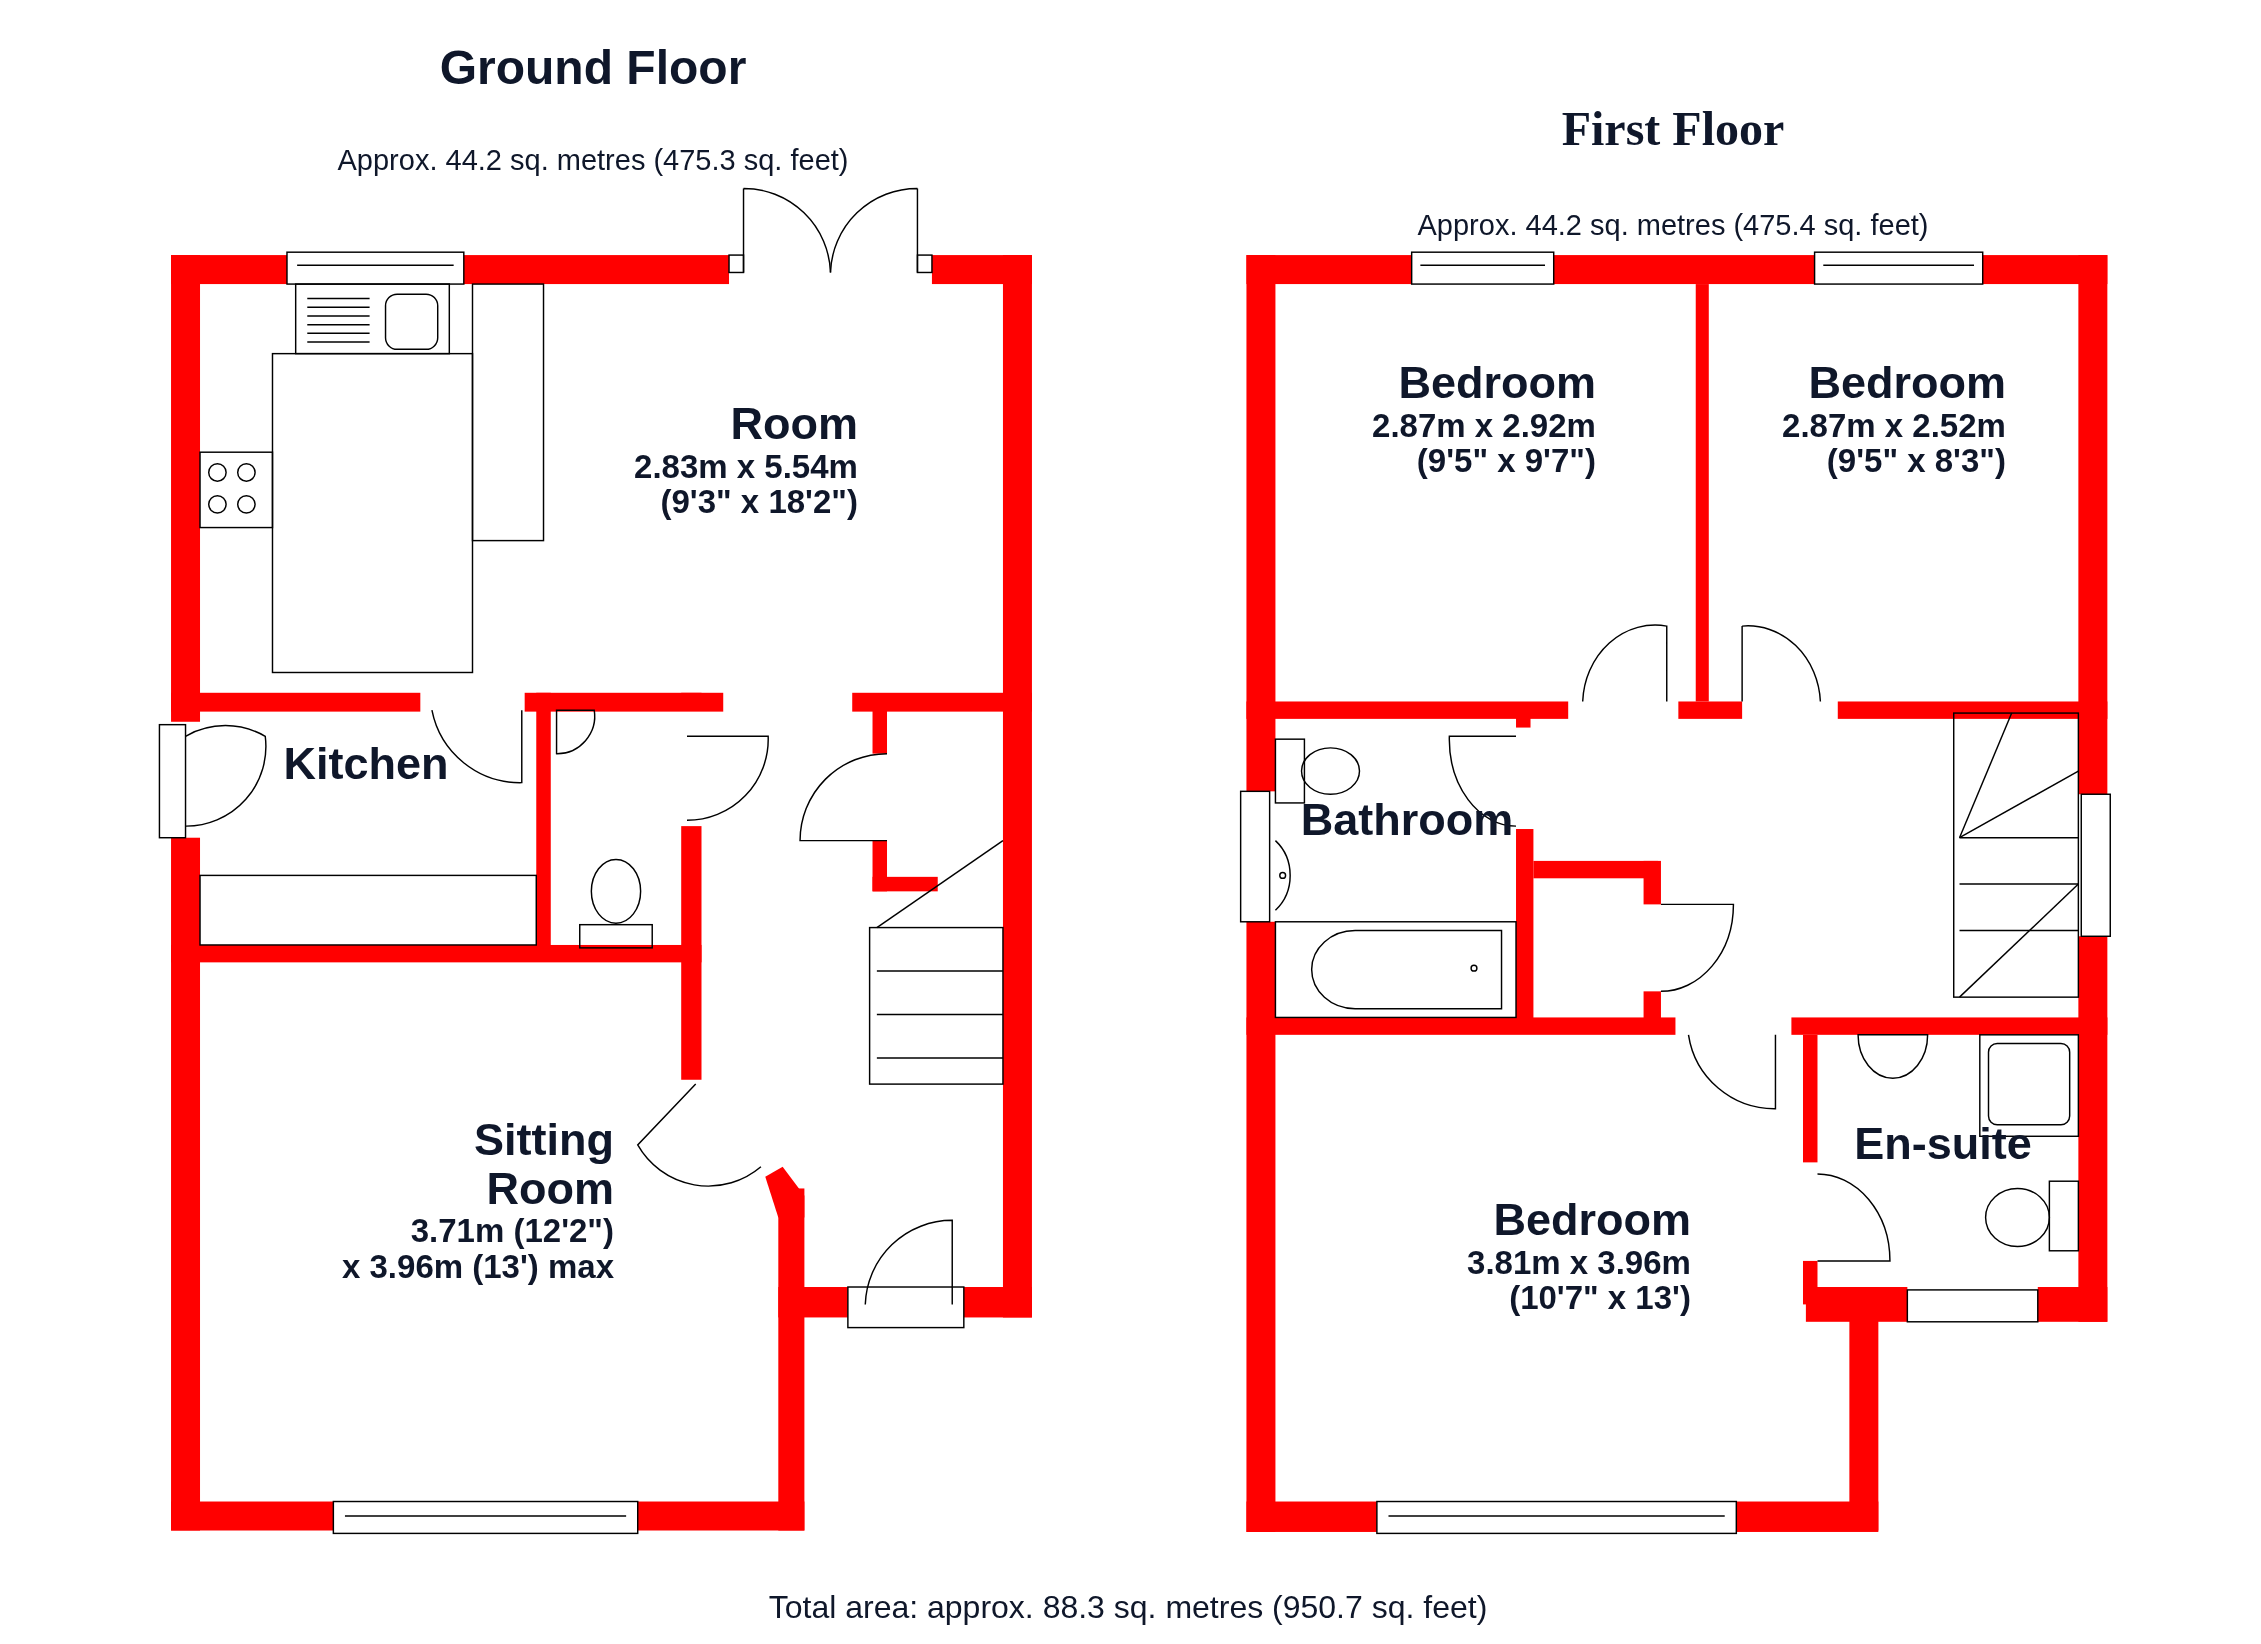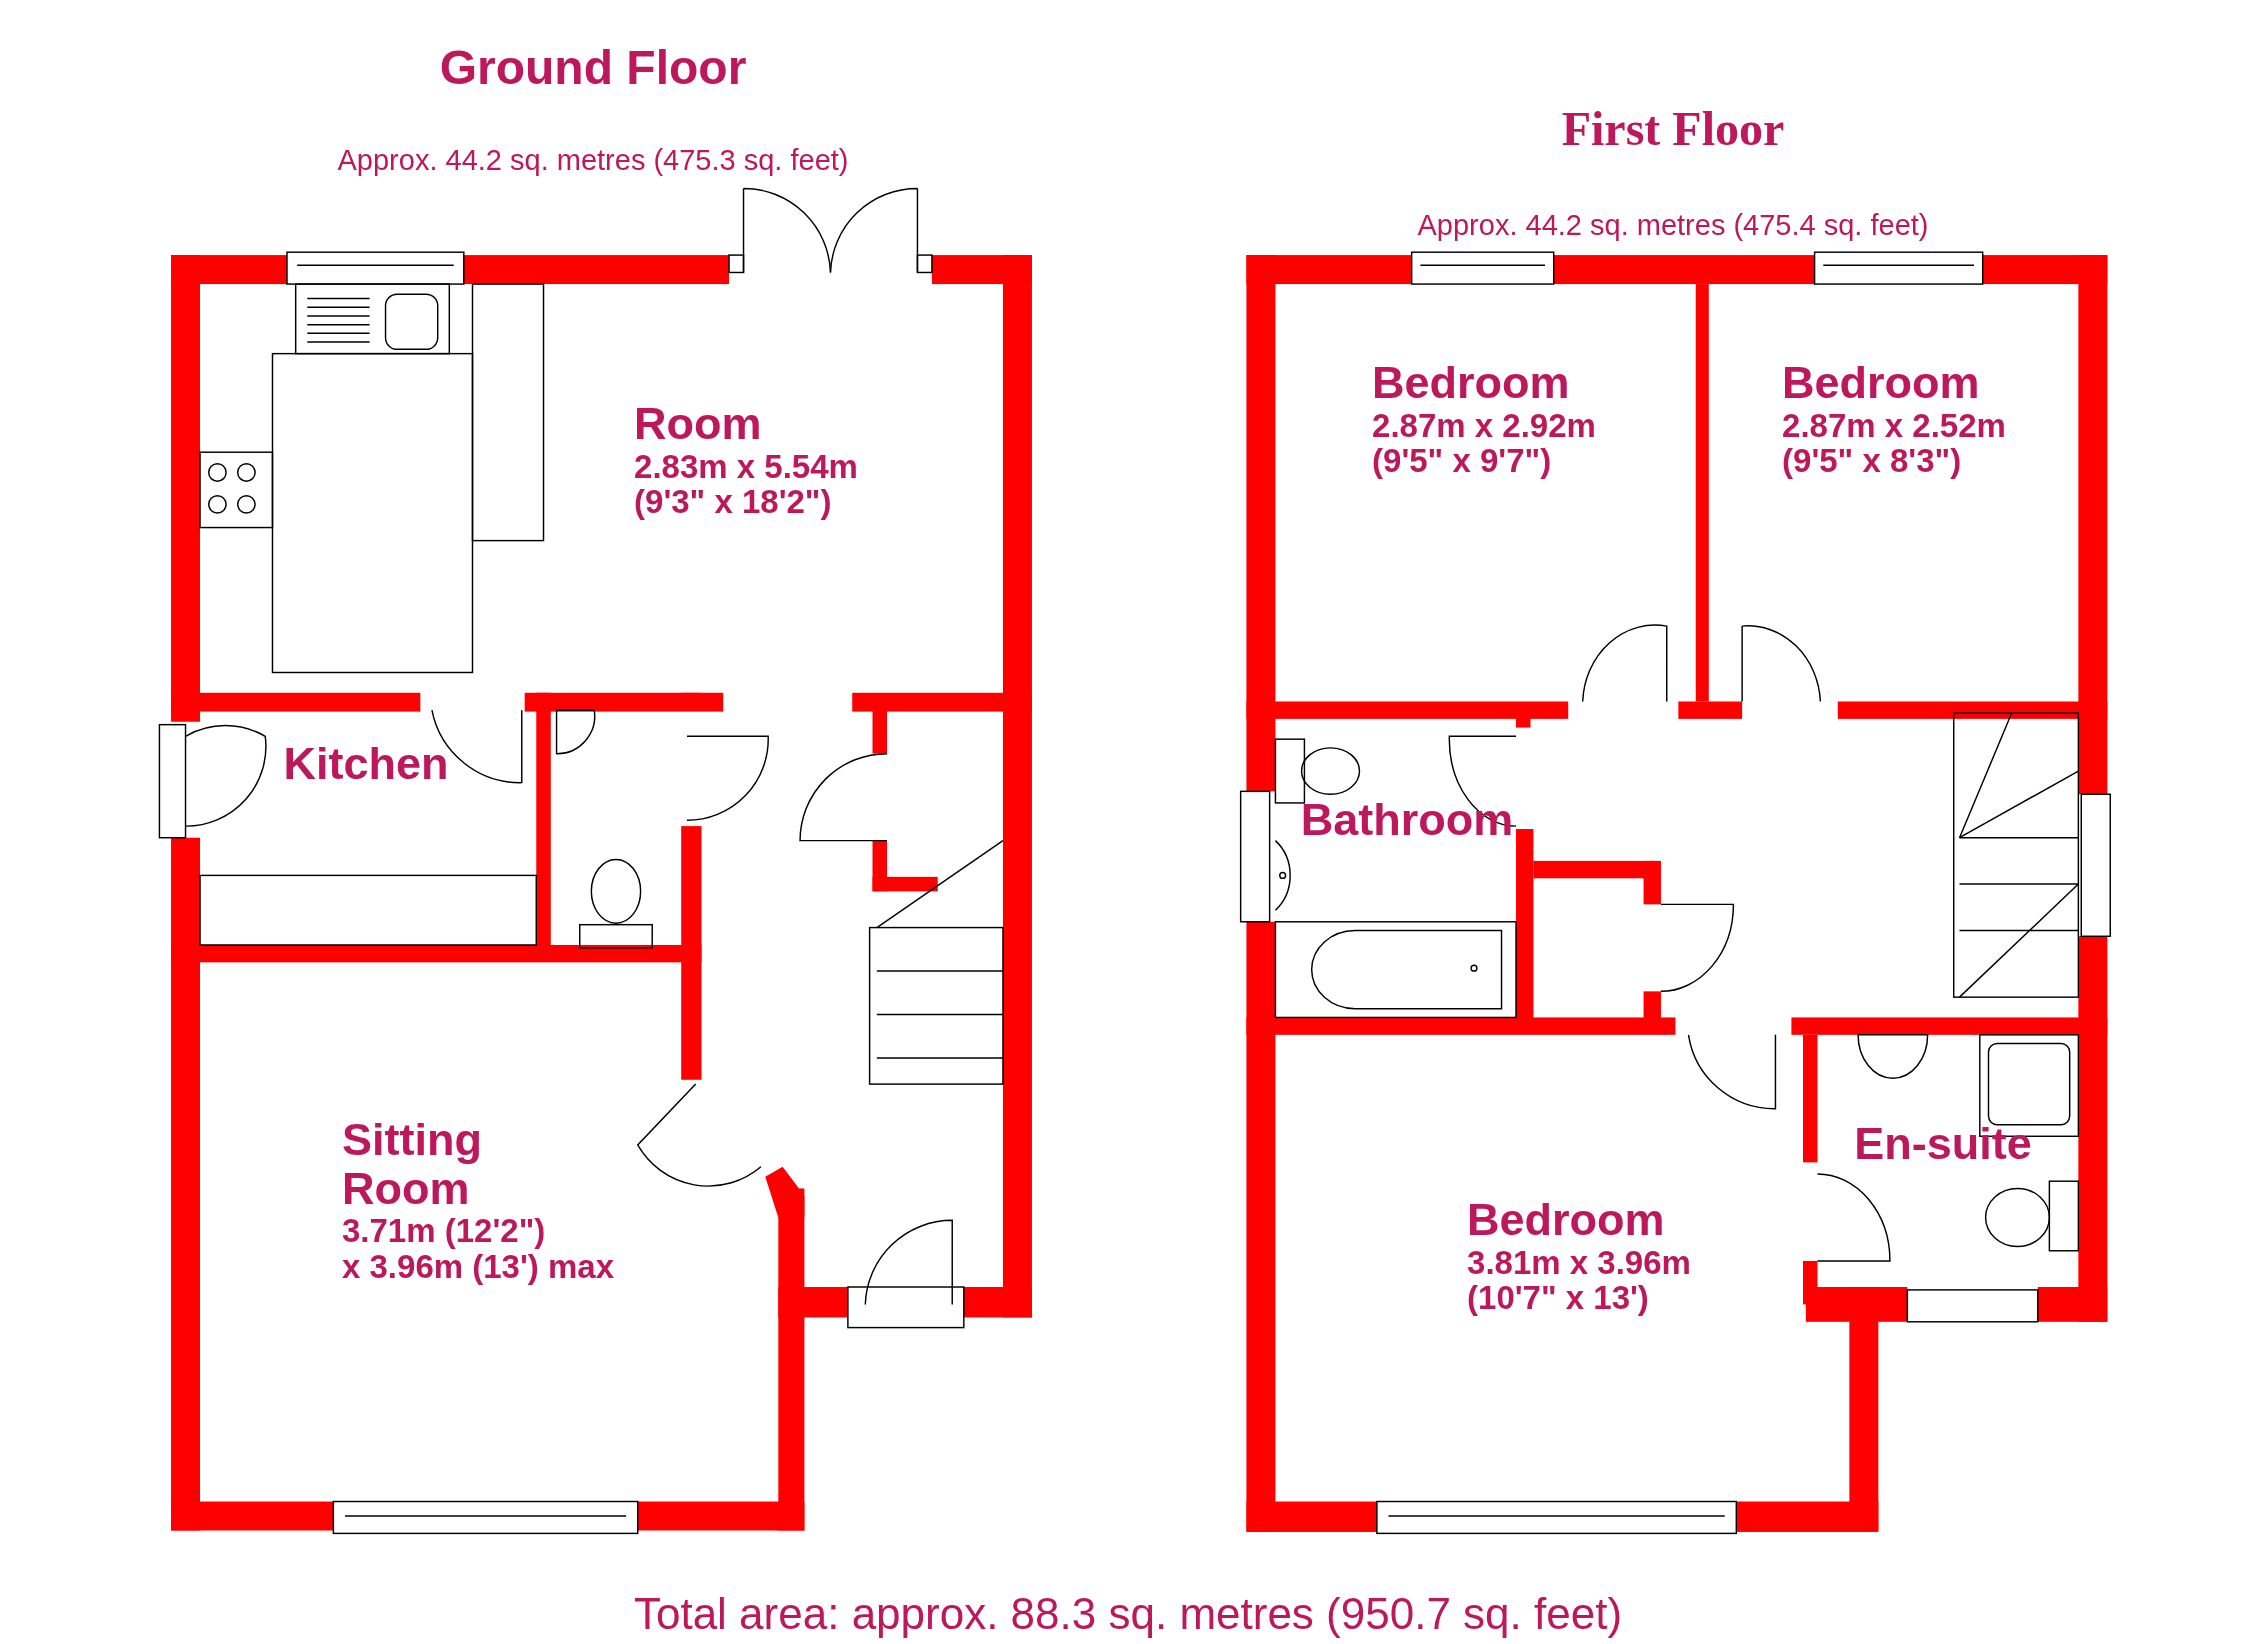--- a/index.html
+++ b/index.html
@@ -1,23 +1,23 @@
 <!DOCTYPE html>
 <html style="font-size:11px"><head>
 <meta charset="utf-8">
 <style>
   html, body { margin:0; padding:0; background:#ffffff; }
   body { width:2261px; height:1645px; position:relative; overflow:hidden; font-family:"Liberation Sans", sans-serif; }
   svg.plan { position:absolute; left:0; top:0; width:2261px; height:1645px; }
-  .lbl { position:absolute; transform:translateX(-50%); text-align:left; color:#be185d; white-space:nowrap; line-height:1.08; }
+  .lbl { position:absolute; transform:translateX(-50%); text-align:right; color:#0f172a; white-space:nowrap; line-height:1.08; }
   .floor-title { font-weight:bold; font-size:48px; }
   .floor-sub { font-size:29px; }
   .room-name { font-weight:bold; font-size:45px; }
   .room-dim { font-size:33px;font-weight:bold; }
-  .total { font-size:44px; }
+  .total { font-size:32px; }
 </style>
 </head>
 <body>
 
 <svg class="plan" viewBox="0 0 1560 1135" xmlns="http://www.w3.org/2000/svg">
 
   <g fill="#ff0000" stroke="none">
 
     <rect x="118" y="176" width="80" height="20"></rect>
     <rect x="320" y="176" width="183" height="20"></rect>

